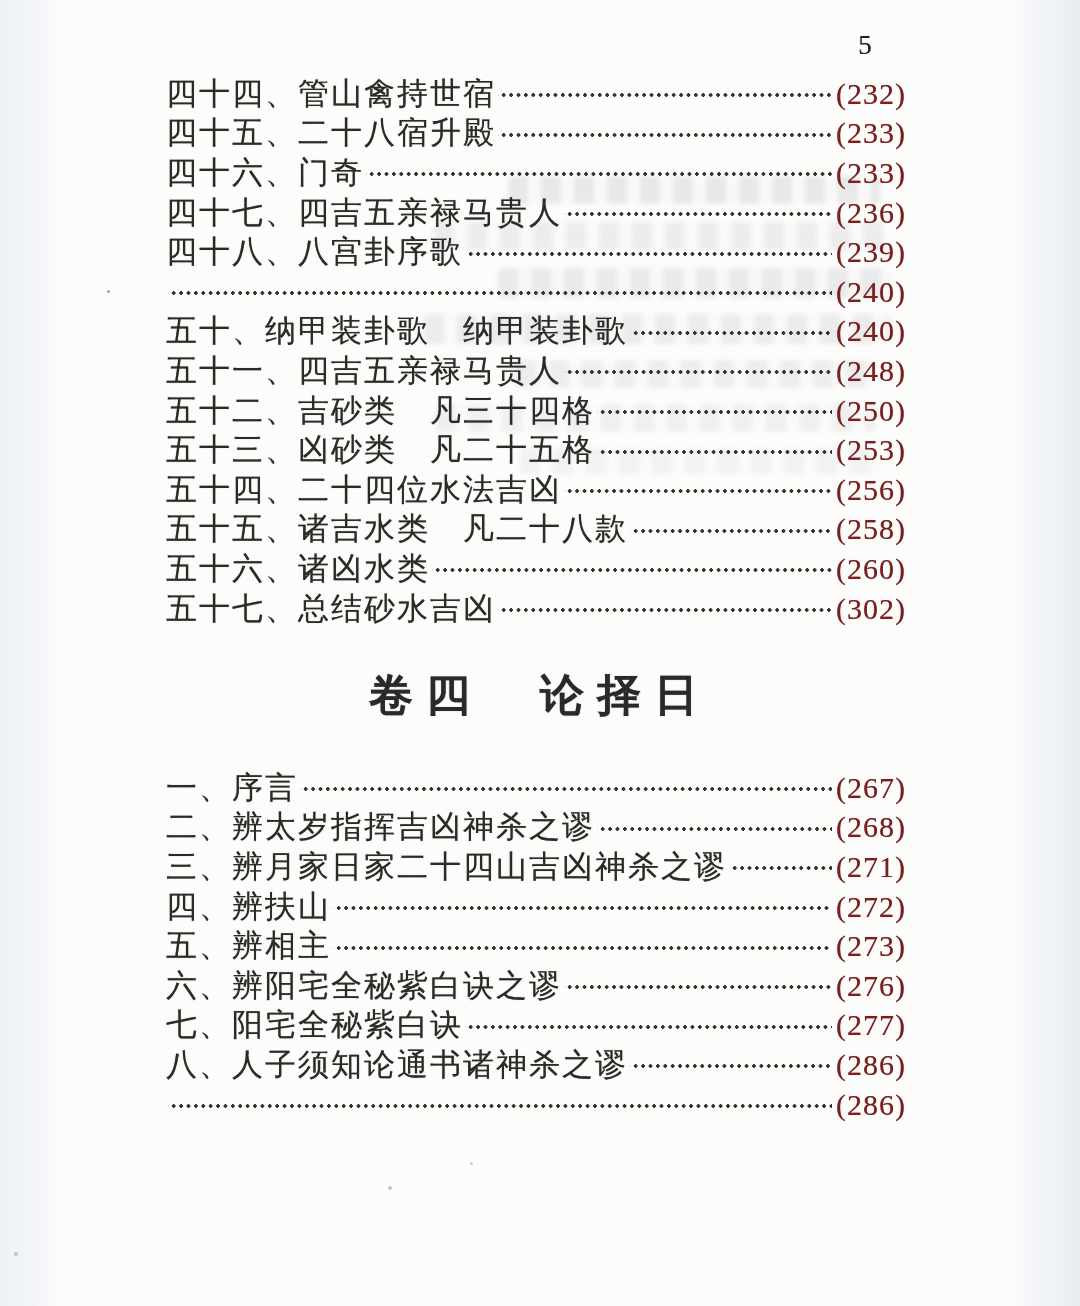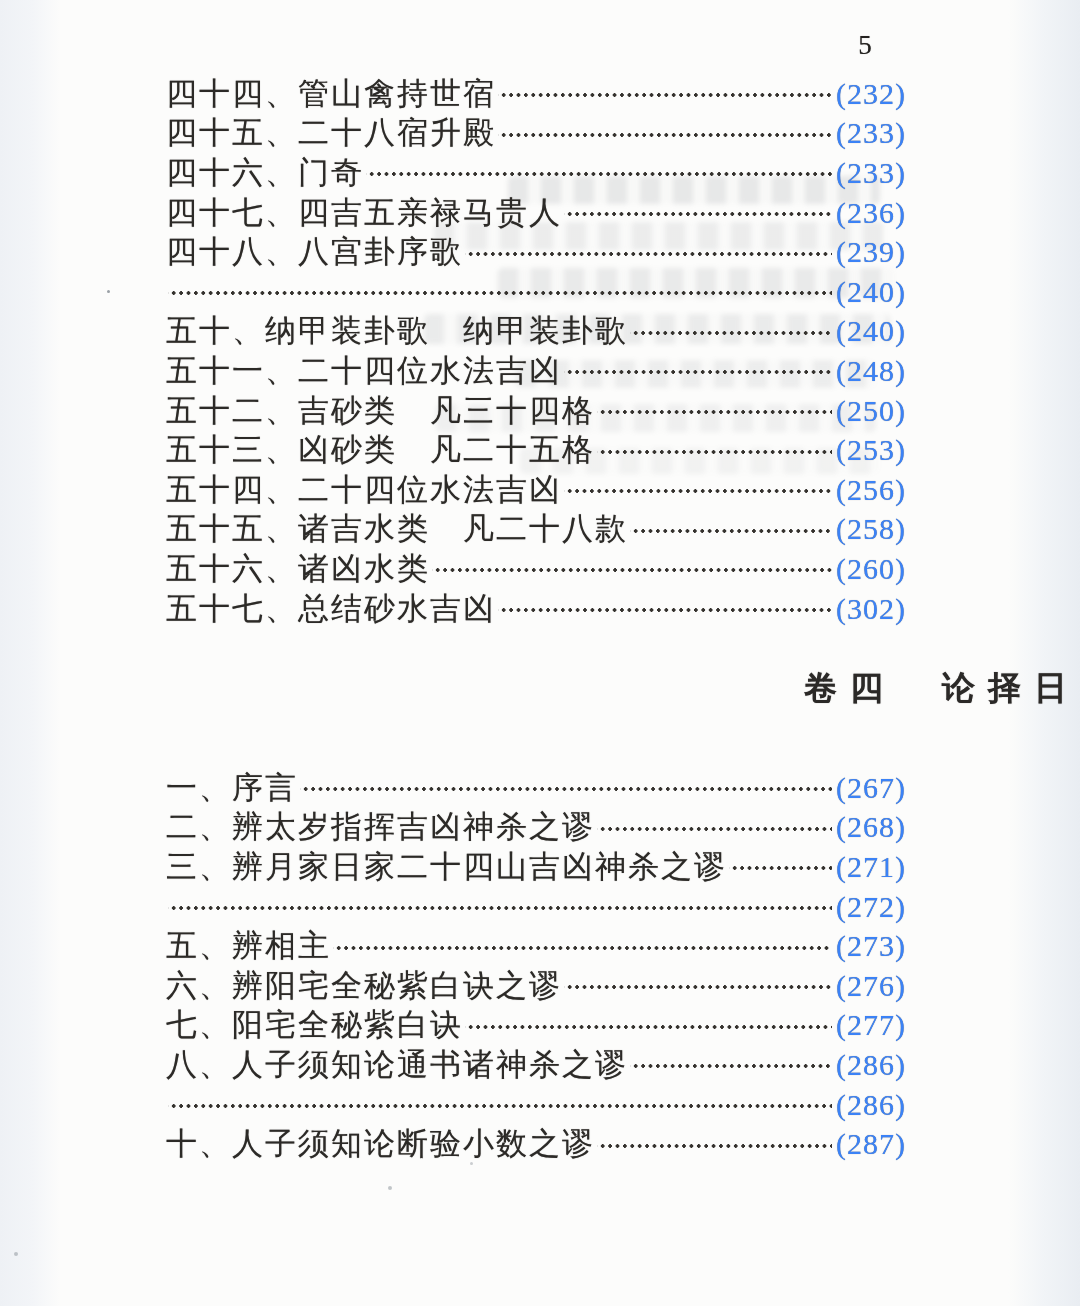--- a/index.html
+++ b/index.html
@@ -37,26 +37,26 @@
     font-size:31px;letter-spacing:2px;white-space:nowrap;
     text-shadow:0 0 .8px rgba(35,32,30,.55);
   }
   .toc-label{flex:0 0 auto;}
   .leader{
     flex:1 1 auto;height:100%;min-width:26px;margin:0 4px 0 2px;
     background-image:radial-gradient(circle,#35322e 1.6px,rgba(0,0,0,0) 1.8px);
     background-size:7.4px 10px;background-repeat:repeat-x;background-position:2px 55%;
   }
   .toc-page{
-    flex:0 0 auto;font-size:30px;letter-spacing:1px;color:#3b82f6;
+    flex:0 0 auto;font-size:30px;letter-spacing:1px;color:#7f1d1d;
     text-shadow:0 0 .7px rgba(30,28,26,.6);
   }
   .section-heading{
     position:absolute;left:0;top:666px;width:1080px;height:42px;
-    text-align:right;font-size:33px;font-weight:bold;
+    text-align:center;font-size:44px;font-weight:bold;
     letter-spacing:13px;color:#2b2927;
     text-shadow:0 0 .9px rgba(35,32,30,.6);
   }
   
   .bleed{
     position:absolute;border-radius:5px;filter:blur(2.6px);opacity:.55;
     background:repeating-linear-gradient(90deg,
       rgba(125,130,136,.30) 0 20px, rgba(125,130,136,.05) 20px 33px);
   }
   .b1{left:508px;top:176px;width:372px;height:28px;}
@@ -131,21 +131,21 @@
         <span class="toc-page">(240)</span>
       </div>
 
       <div class="toc-row">
         <span class="toc-label">五十、纳甲装卦歌　纳甲装卦歌</span>
         <span class="leader"></span>
         <span class="toc-page">(240)</span>
       </div>
 
       <div class="toc-row">
-        <span class="toc-label">五十一、二十四位水法吉凶</span>
+        <span class="toc-label">五十一、四吉五亲禄马贵人</span>
         <span class="leader"></span>
         <span class="toc-page">(248)</span>
       </div>
 
       <div class="toc-row">
         <span class="toc-label">五十二、吉砂类　凡三十四格</span>
         <span class="leader"></span>
         <span class="toc-page">(250)</span>
       </div>
 
@@ -196,20 +196,21 @@
         <span class="toc-page">(268)</span>
       </div>
 
       <div class="toc-row">
         <span class="toc-label">三、辨月家日家二十四山吉凶神杀之谬</span>
         <span class="leader"></span>
         <span class="toc-page">(271)</span>
       </div>
 
       <div class="toc-row">
+        <span class="toc-label">四、辨扶山</span>
         <span class="leader"></span>
         <span class="toc-page">(272)</span>
       </div>
 
       <div class="toc-row">
         <span class="toc-label">五、辨相主</span>
         <span class="leader"></span>
         <span class="toc-page">(273)</span>
       </div>
 
@@ -229,20 +230,15 @@
         <span class="toc-label">八、人子须知论通书诸神杀之谬</span>
         <span class="leader"></span>
         <span class="toc-page">(286)</span>
       </div>
 
       <div class="toc-row">
         <span class="leader"></span>
         <span class="toc-page">(286)</span>
       </div>
 
-      <div class="toc-row">
-        <span class="toc-label">十、人子须知论断验小数之谬</span>
-        <span class="leader"></span>
-        <span class="toc-page">(287)</span>
-      </div>
     </div>
 
 </div>
 
 </body></html>

